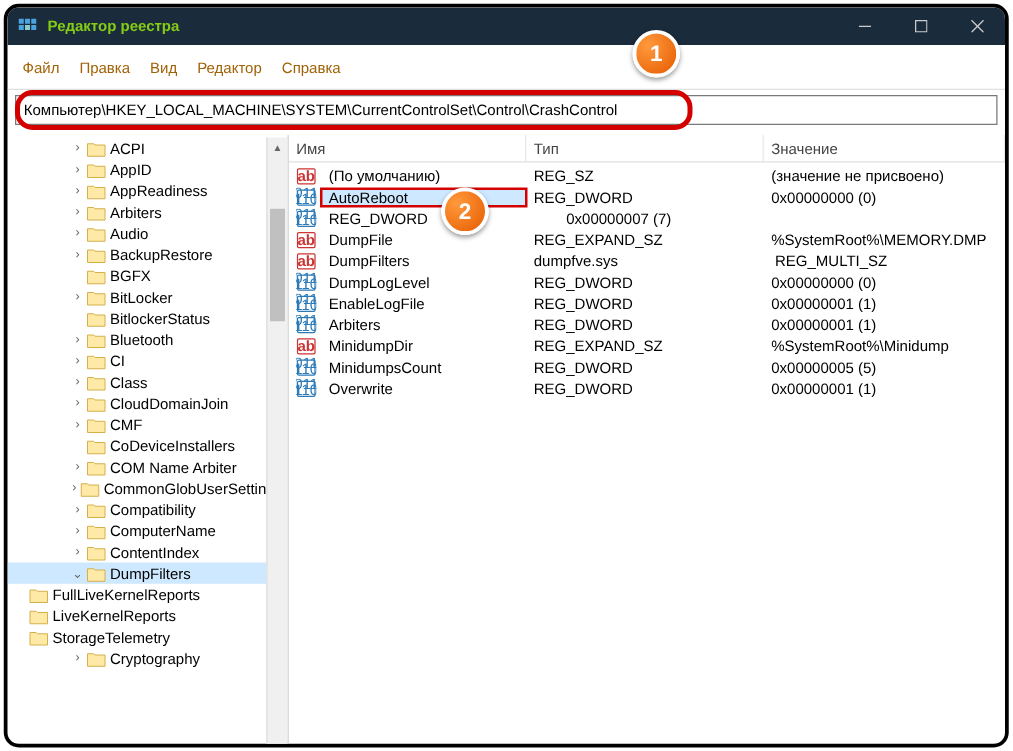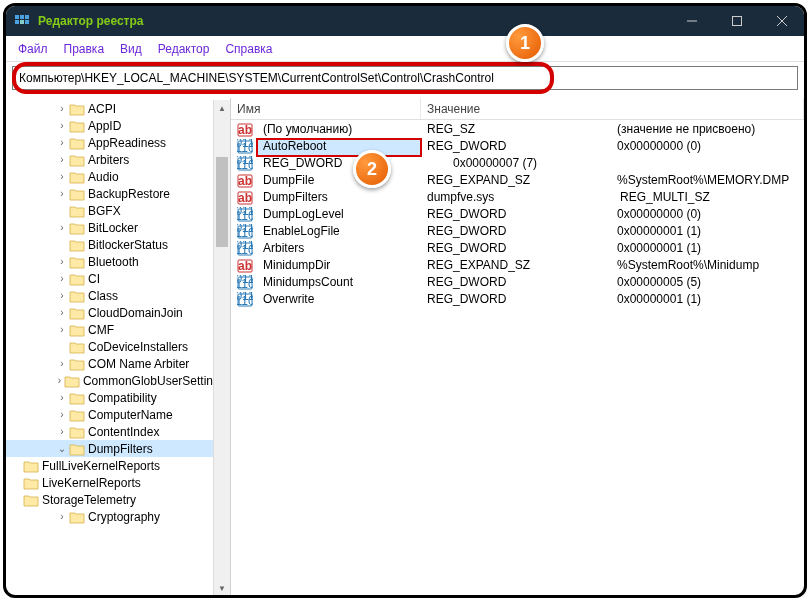--- a/index.html
+++ b/index.html
@@ -6,21 +6,21 @@
 body { background: #fff; width: 810px; height: 601px; overflow: hidden; position: relative; }
 .outer-frame { border: 3px solid #000; border-radius: 12px; width: 804px; height: 595px; margin: 3px; overflow: hidden; position: relative; background: #fff; }
 
 .titlebar { background: #1a2b3c; color: #fff; height: 30px; display: flex; align-items: center; padding: 0 0 0 8px; }
 .titlebar .app-icon { width: 16px; height: 16px; margin-right: 8px; display: inline-block; }
 .app-icon svg { width: 16px; height: 16px; }
 .titlebar .title { flex: 1; font-size: 12px; color: #84cc16; font-weight: bold; }
 .titlebar .win-btn { width: 45px; height: 30px; display: flex; align-items: center; justify-content: center; color: #ccc; }
 .win-btn svg { width: 10px; height: 10px; stroke: #ccc; fill: none; stroke-width: 1; }
 
-.menubar { height: 26px; display: flex; align-items: center; padding: 0 4px; border-bottom: 1px solid #e0e0e0; color: #6d28d9; }
+.menubar { height: 36px; display: flex; align-items: center; padding: 0 4px; border-bottom: 1px solid #e0e0e0; color: #a16207; }
 .menubar .menu-item { padding: 2px 8px; }
 
 .addressbar-wrap { padding: 4px 6px 8px 6px; position: relative; }
 .addressbar { width: 100%; height: 24px; border: 1px solid #7a7a7a; background: #fff; padding: 0 6px; font-size: 12px; outline: none; }
 .addr-highlight { position: absolute; left: 6px; right: 250px; top: 0px; height: 32px; border: 4px solid #d40000; border-radius: 14px; pointer-events: none; }
 
 .content { display: flex; height: calc(100% - 30px - 22px - 36px); }
 
 .tree-pane { width: 225px; border-right: 1px solid #d0d0d0; overflow: hidden; padding: 2px 0; }
 .tree-item { display: flex; align-items: center; height: 17px; white-space: nowrap; padding-left: 4px; }
@@ -33,21 +33,21 @@
 .indent-3 { }
 
 .list-pane { flex: 1; overflow: hidden; }
 .list-header { display: flex; height: 22px; border-bottom: 1px solid #e0e0e0; }
 .list-header .col { padding: 0 6px; border-right: 1px solid #e8e8e8; color: #444; height: 100%; display: flex; align-items: center; }
 .col-name { width: 190px; }
 .col-type { width: 190px; }
 .col-data { flex: 1; }
 
 .list-body { padding: 2px 0; }
-.list-row { display: flex; height: 17px; }
+.list-row { display: flex; height: 17px; align-items: center; }
 .list-row .cell { padding: 0 6px; white-space: nowrap; overflow: hidden; }
 .list-row .ico { width: 16px; height: 16px; margin: 0 4px 0 6px; flex: none; }
 .ico svg { width: 16px; height: 16px; }
 .cell-name { width: 164px; }
 .cell-type { width: 190px; }
 .cell-data { flex: 1; }
 .list-row.selected .cell-name { background: #cde8ff; }
 .list-row.highlighted .cell-name { outline: 2px solid #d40000; outline-offset: -1px; }
 
 .vscroll { width: 17px; background: #f0f0f0; border-left: 1px solid #ddd; display: flex; flex-direction: column; }
@@ -297,20 +297,21 @@
               <div class="thumb"></div>
             </div>
           <div class="btn">▼</div>
         </div>
       </div>
     </div>
 
     <div class="list-pane">
       <div class="list-header">
         <div class="col col-name">Имя</div>
+        <div class="col col-type">Тип</div>
         <div class="col col-data">Значение</div>
       </div>
       <div class="list-body" id="list-body">
           <div class="list-row">
             <span class="ico"><svg viewBox="0 0 16 16">
                 <rect x="1" y="2" width="14" height="12" rx="1" fill="#fff" stroke="#c33" stroke-width="1"></rect>
                 <text x="8" y="12" text-anchor="middle" font-size="9" font-weight="bold" fill="#c33" font-family="Arial">ab</text>
               </svg></span>
             <span class="cell cell-name">(По умолчанию)</span>
             <span class="cell cell-type">REG_SZ</span>

